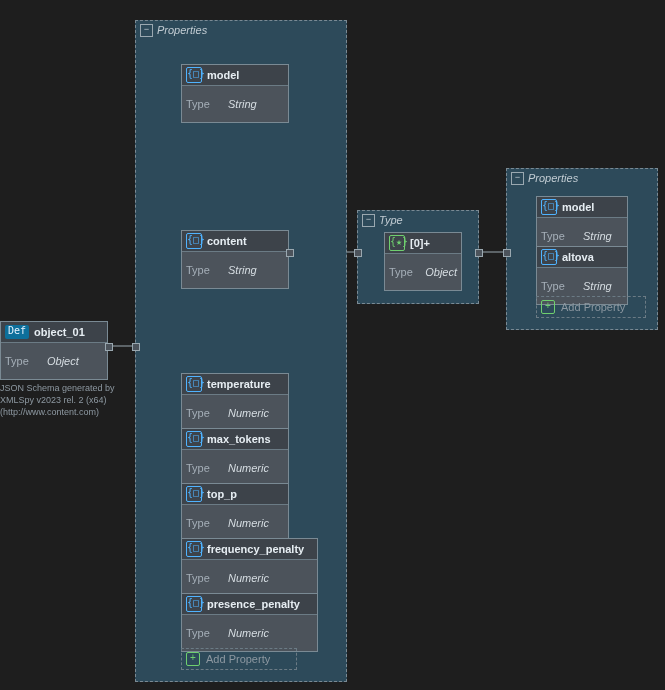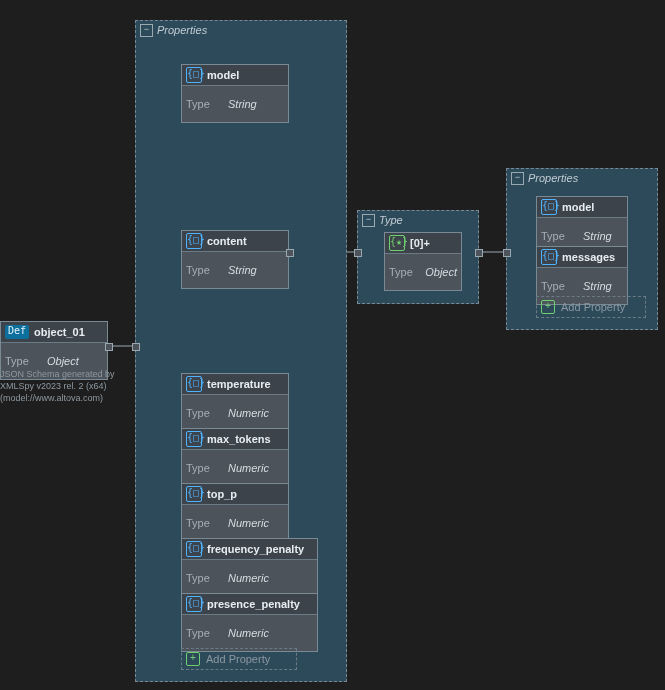--- a/index.html
+++ b/index.html
@@ -174,24 +174,24 @@
       <span class="icon icon-def">Def</span>
       <span class="name">object_01</span>
     </div>
     <div class="row">
       <span class="key">Type</span>
       <span class="val">Object</span>
     </div>
   </div>
   <div class="port" style="left:105px; top:343px;"></div>
 
-  <div class="info" style="left:0px; top:368px; width:140px;">
+  <div class="info" style="left:0px; top:382px; width:140px;">
     <div>JSON Schema generated by</div>
     <div>XMLSpy v2023 rel. 2 (x64)</div>
-    <div>(model://www.altova.com)</div>
+    <div>(http://www.content.com)</div>
   </div>
 
   <div class="panel" style="left:135px; top:20px; width:210px; height:660px;">
     <div class="phdr">
       <span class="toggle">−</span>
       <span>Properties</span>
     </div>
   </div>
   <div class="port" style="left:132px; top:343px;"></div>
 
@@ -313,21 +313,21 @@
     </div>
     <div class="row">
       <span class="key">Type</span>
       <span class="val">String</span>
     </div>
   </div>
 
   <div class="node" style="left:536px; top:246px; width:90px;">
     <div class="hdr">
       <span class="icon icon-obj">{□}</span>
-      <span class="name">messages</span>
+      <span class="name">altova</span>
     </div>
     <div class="row">
       <span class="key">Type</span>
       <span class="val">String</span>
     </div>
   </div>
 
   <div class="addprop" style="left:536px; top:296px; width:100px;">
     <span class="plus">+</span>
     <span class="txt">Add Property</span>

